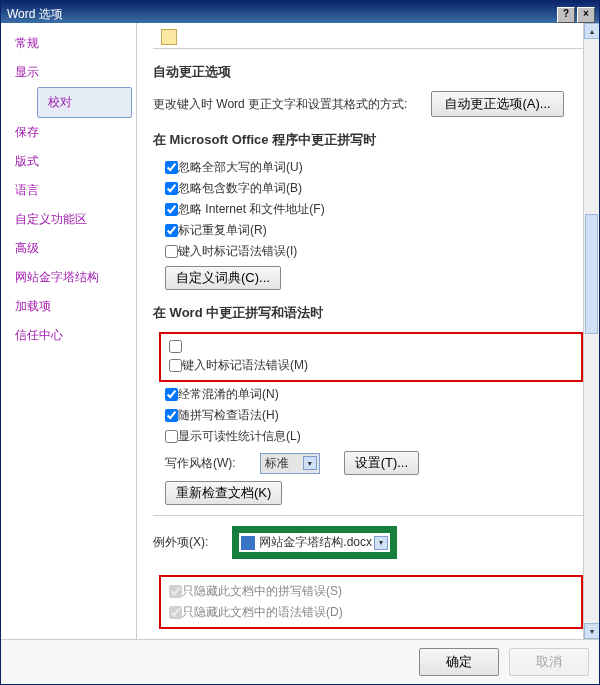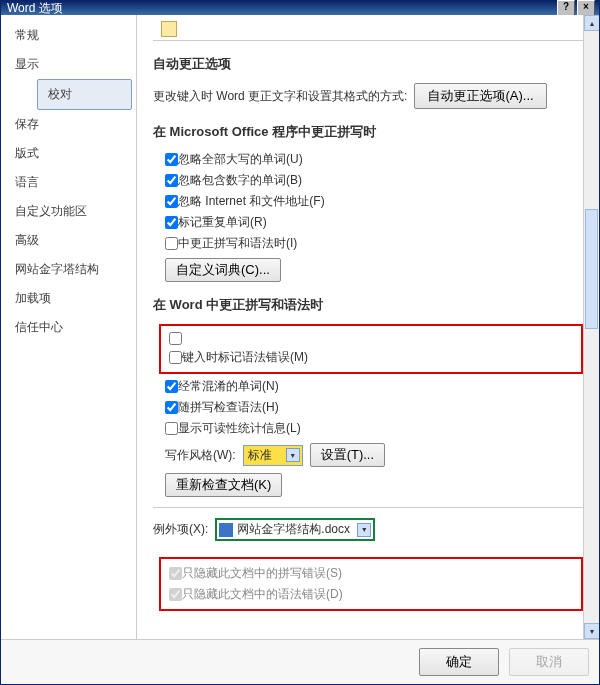--- a/index.html
+++ b/index.html
@@ -1,38 +1,38 @@
 <!DOCTYPE html>
 <html><head>
 <meta charset="utf-8">
 <style>
 * { box-sizing: border-box; font-family: "Microsoft YaHei", SimSun, sans-serif; }
 body { margin: 0; padding: 0; background: #fff; font-size: 12px; color: #333; width: 600px; height: 685px; overflow: hidden; }
 .window { width: 600px; height: 685px; border: 1px solid #0a246a; display: flex; flex-direction: column; }
-.titlebar { height: 14px; background: linear-gradient(to bottom, #0a246a, #3a6ea5); color: #fff; display: flex; align-items: center; padding: 0 4px; font-size: 12px; }
+.titlebar { height: 22px; background: linear-gradient(to bottom, #0a246a, #3a6ea5); color: #fff; display: flex; align-items: flex-end; padding: 0 4px; font-size: 12px; }
 .titlebar .title { flex: 1; padding-left: 2px; }
 .titlebar .sysbtn { width: 18px; height: 16px; background: #c0c0c0; border: 1px solid #fff; border-right-color: #555; border-bottom-color: #555; margin-left: 2px; text-align: center; line-height: 12px; font-family: Arial; font-weight: bold; font-size: 10px; color: #000; cursor: pointer; }
 .body { flex: 1; display: flex; background: #fff; }
 .sidebar { width: 136px; border-right: 1px solid #ccc; padding: 6px 4px; }
-.sidebar-item { padding: 6px 10px; cursor: pointer; color: #404040; }
+.sidebar-item { padding: 6px 10px; cursor: pointer; color: #a21caf; }
 .sidebar-item.selected { background: #e6ecf5; border: 1px solid #7a9fcf; border-radius: 2px; margin-left: 32px; }
 .hi-red { border: 2px solid #d00; }
 .content { flex: 1; position: relative; overflow: hidden; }
 .content-inner { padding: 6px 16px 4px 16px; height: 100%; overflow: hidden; }
 .ribbon-strip { height: 20px; border-bottom: 1px solid #ccc; margin-bottom: 8px; padding-left: 8px; }
 .mini-icon { display:inline-block; width:16px; height:16px; background:#fce9a3; border:1px solid #c7a84e; }
 .section-title { font-weight: bold; color: #333; margin: 14px 0 10px 0; font-size: 13px; }
-.row { display: flex; align-items: center; margin: 6px 0; gap: 7px; flex-wrap: wrap; }
+.row { display: flex; align-items: center; margin: 6px 0; gap: 24px; flex-wrap: wrap; }
 .cb { margin: 4px 0; display: flex; align-items: center; padding-left: 12px; }
 .cb input { margin: 0; }
 .btn { background: linear-gradient(#f7f7f7,#e4e4e4); border: 1px solid #888; padding: 2px 10px; cursor: pointer; font-size: 13px; border-radius: 2px; }
 .btn.wide { padding: 3px 12px; }
-.select { border: 1px solid #7a9fcf; padding: 1px 18px 1px 4px; background: #fde047; position: relative; display: inline-flex; align-items: center; min-width: 60px; }
+.select { border: 1px solid #7a9fcf; padding: 1px 18px 1px 4px; background: #e5e5e5; position: relative; display: inline-flex; align-items: center; min-width: 60px; }
 .select .arrow { position: absolute; right: 2px; width: 14px; height: 14px; background: #cfe0f7; border: 1px solid #7a9fcf; display: flex; align-items: center; justify-content: center; font-size: 8px; }
-.input-combo { display: inline-flex; align-items: center; border: 2px solid #15803d; padding: 1px 18px 1px 2px; background: #fff; position: relative; min-width: 160px; }
+.input-combo { display: inline-flex; align-items: center; border: 7px solid #15803d; padding: 1px 18px 1px 2px; background: #fff; position: relative; min-width: 160px; }
 .input-combo .doc-icon { width: 14px; height: 14px; background: #3b73c7; margin-right: 4px; display: inline-block; }
 .input-combo .arrow { position: absolute; right: 2px; width: 14px; height: 14px; background: #cfe0f7; border: 1px solid #7a9fcf; display: flex; align-items: center; justify-content: center; font-size: 8px; }
 .hr { border-top: 1px solid #ccc; margin: 10px 0; }
 .footer { border-top: 1px solid #ccc; padding: 8px 10px; display: flex; justify-content: flex-end; gap: 10px; background: #f7f7f7; }
 .btn-ok { width: 80px; padding: 4px 0; }
 .btn-cancel { width: 80px; padding: 4px 0; opacity:.35; }
 .scrollbar-v { position: absolute; right: 0; top: 0; bottom: 0; width: 16px; background: #efefef; border-left: 1px solid #ccc; display: flex; flex-direction: column; }
 .sbtn { width: 16px; height: 16px; background: #cfe0f7; border: 1px solid #9db8d9; font-size: 8px; display: flex; align-items: center; justify-content: center; }
 .strack { flex: 1; position: relative; }
 .sthumb { position: absolute; left: 1px; right: 1px; top: 30%; height: 120px; background: #cfe0f7; border: 1px solid #9db8d9; }
@@ -89,21 +89,21 @@
         <label class="cb">
             <input type="checkbox" checked="" style="">
             <span>忽略 Internet 和文件地址(F)</span>
           </label>
         <label class="cb">
             <input type="checkbox" checked="" style="">
             <span>标记重复单词(R)</span>
           </label>
         <label class="cb">
             <input type="checkbox" style="">
-            <span>中更正拼写和语法时(I)</span>
+            <span>键入时标记语法错误(I)</span>
           </label>
         <div class="row" style="padding-left:12px;">
           <button class="btn">自定义词典(C)...</button>
         </div>
 
         <div class="section-title">在 Word 中更正拼写和语法时</div>
 
         <div class="group-box">
           <label class="cb" style="padding-left:4px;">
               <input type="checkbox" style="">

